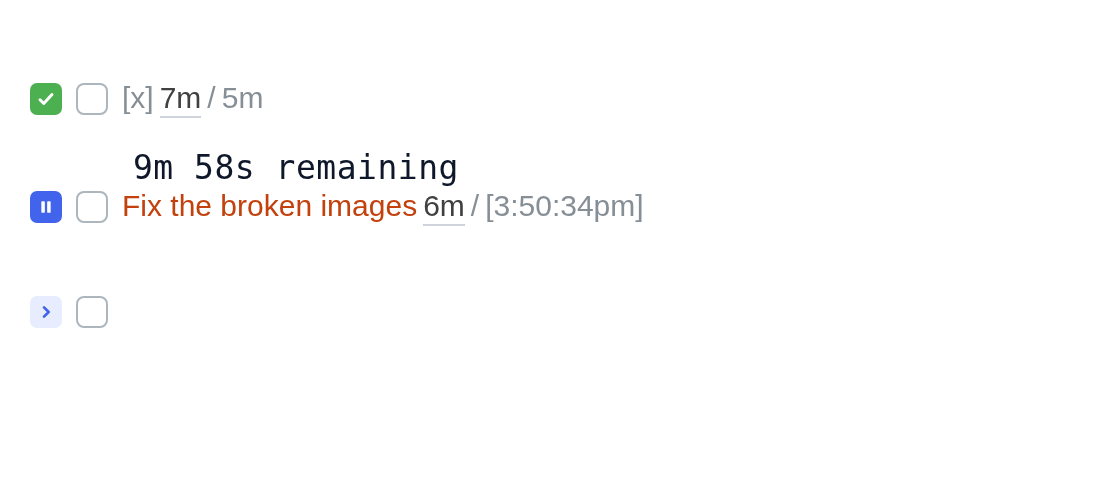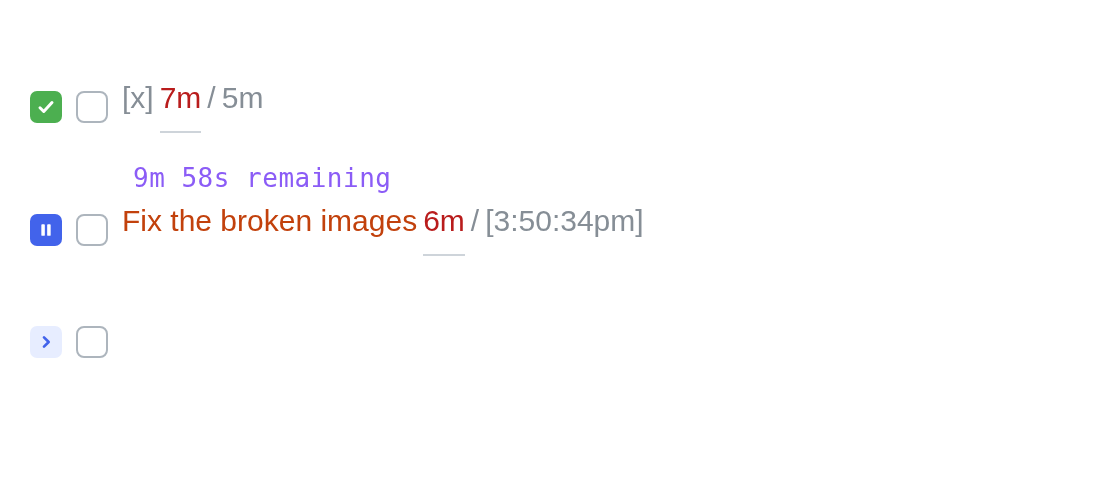--- a/index.html
+++ b/index.html
@@ -23,22 +23,22 @@
       display: flex;
       align-items: center;
       gap: 14px;
       position: relative;
     }
     .remaining-label {
       position: absolute;
       top: -40px;
       left: 103px;
       font-family: "SF Mono", ui-monospace, Menlo, Consolas, monospace;
-      font-size: 26px;
-      color: #8b5cf6;
+      font-size: 33px;
+      color: #0f172a;
       letter-spacing: 0.5px;
     }
     .status-icon {
       width: 32px;
       height: 32px;
       display: flex;
       align-items: center;
       justify-content: center;
       border-radius: 7px;
       flex-shrink: 0;
@@ -72,23 +72,23 @@
       font-weight: 400;
     }
     .task-title {
       color: #c2410c;
       font-weight: 400;
     }
     .task-title.done {
       color: #868e96;
     }
     .estimate {
-      color: #b91c1c;
+      color: #404040;
       border-bottom: 2px solid #ced4da;
-      padding-bottom: 15px;
+      padding-bottom: 0px;
     }
     .separator {
       color: #868e96;
     }
     .actual {
       color: #868e96;
     }
     .timestamp {
       color: #868e96;
     }

